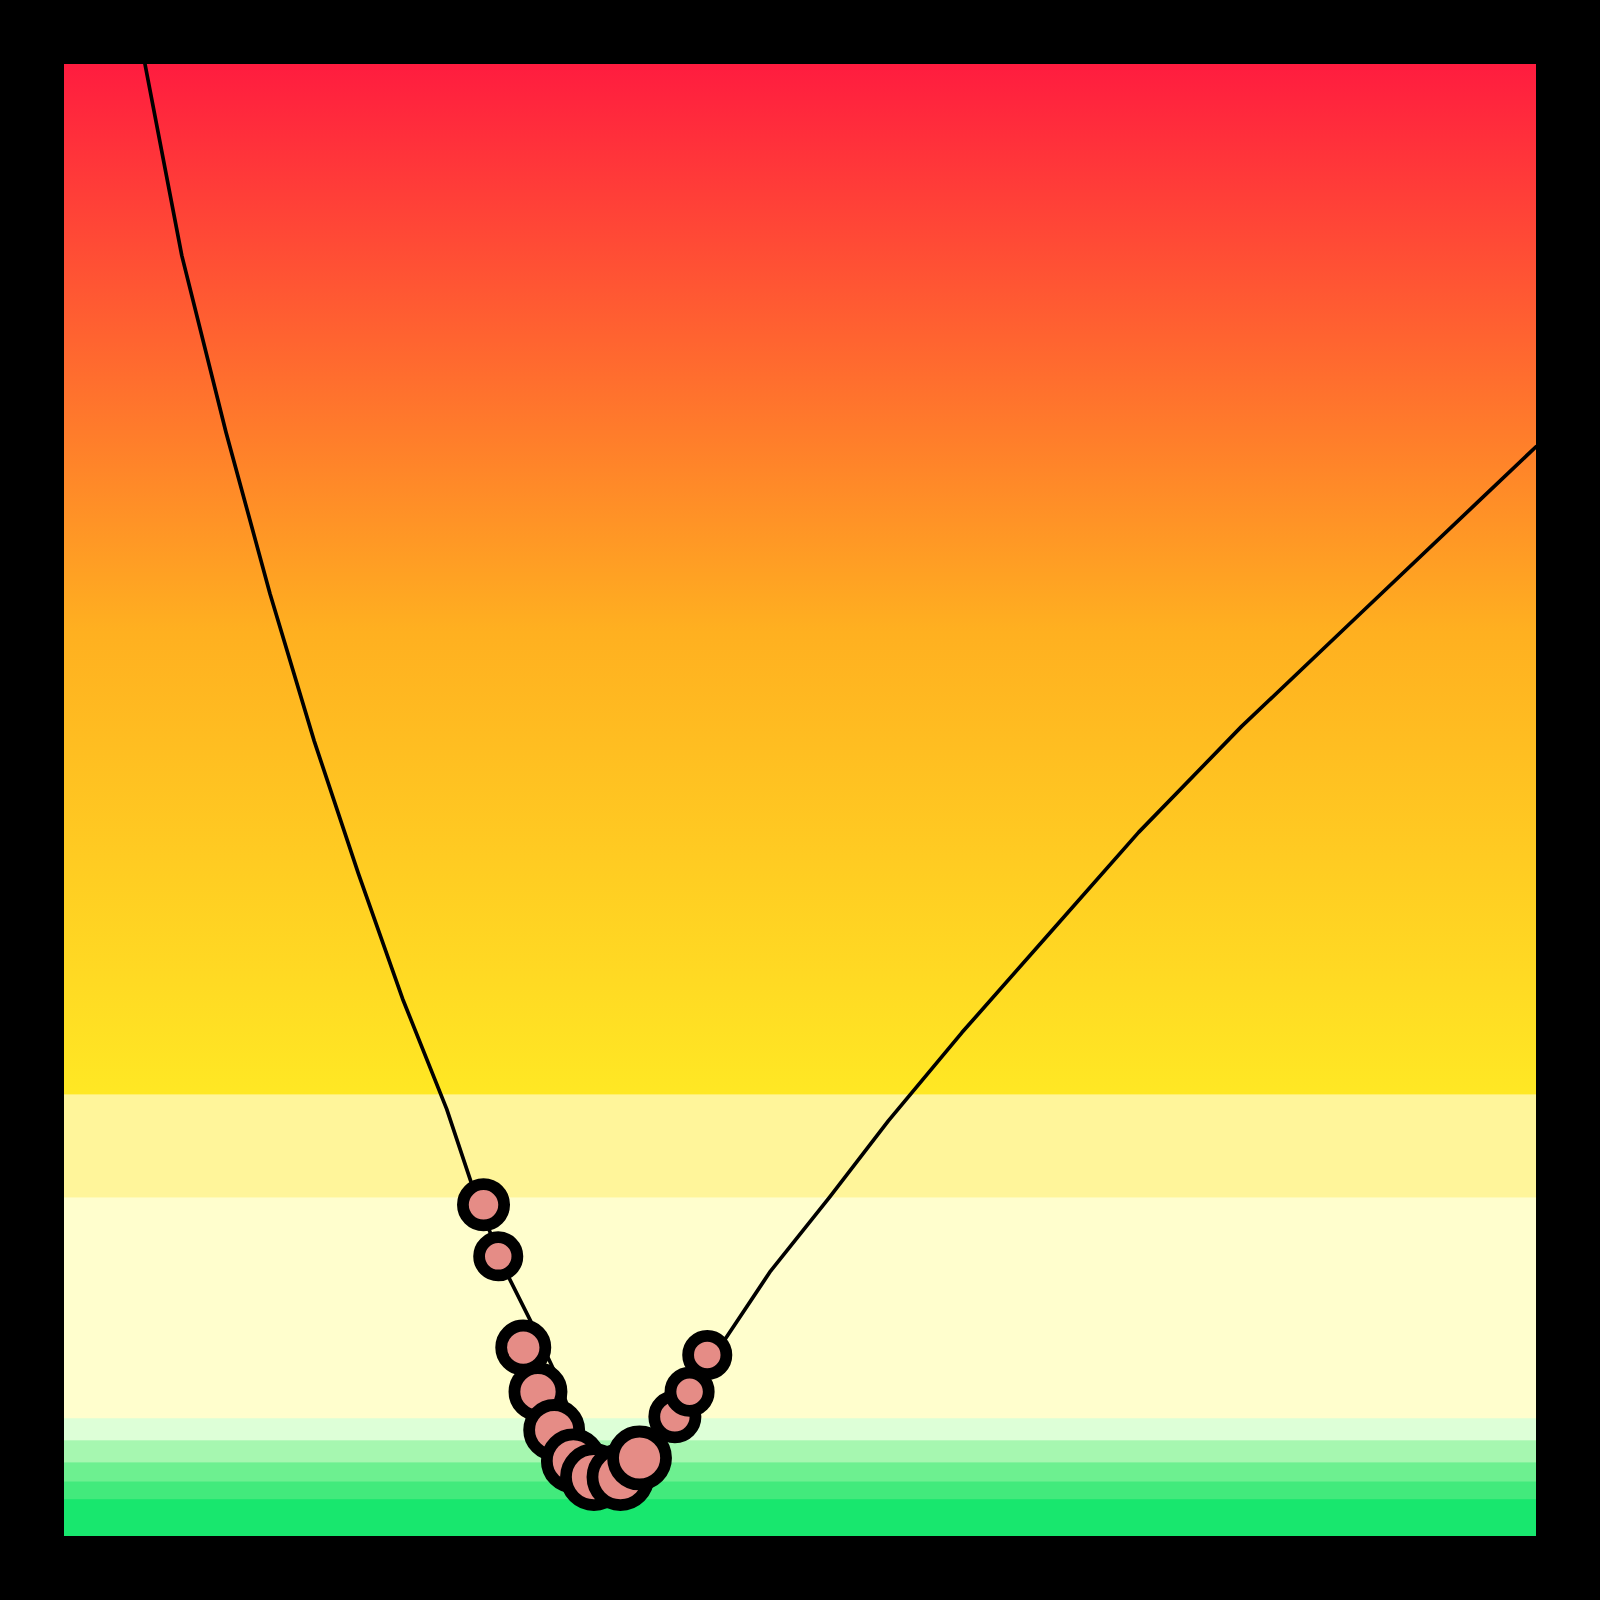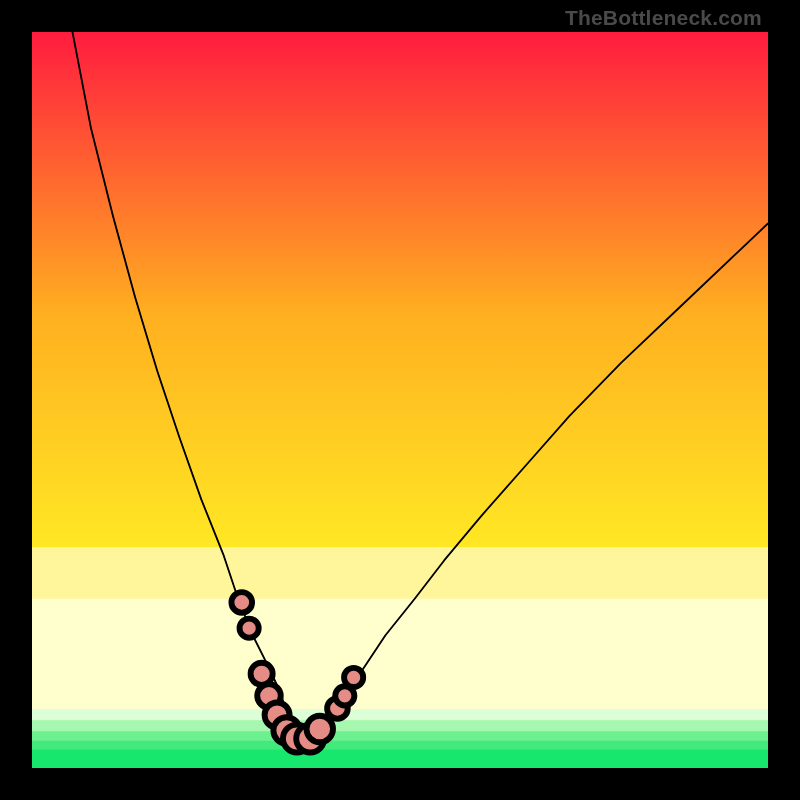--- a/index.html
+++ b/index.html
@@ -111,14 +111,13 @@
         <circle cx="33.3" cy="92.8" r="1.7" fill="#e58c86" stroke="#8d4a44" stroke-width="0.15" class="marker"></circle>
         <circle cx="34.6" cy="94.9" r="1.8" fill="#e58c86" stroke="#8d4a44" stroke-width="0.15" class="marker"></circle>
         <circle cx="36" cy="96" r="1.9" fill="#e58c86" stroke="#8d4a44" stroke-width="0.15" class="marker"></circle>
         <circle cx="37.8" cy="96" r="1.9" fill="#e58c86" stroke="#8d4a44" stroke-width="0.15" class="marker"></circle>
         <circle cx="39.1" cy="94.7" r="1.8" fill="#e58c86" stroke="#8d4a44" stroke-width="0.15" class="marker"></circle>
         <circle cx="41.5" cy="91.9" r="1.4" fill="#e58c86" stroke="#8d4a44" stroke-width="0.15" class="marker"></circle>
         <circle cx="42.5" cy="90.2" r="1.3" fill="#e58c86" stroke="#8d4a44" stroke-width="0.15" class="marker"></circle>
         <circle cx="43.7" cy="87.7" r="1.3" fill="#e58c86" stroke="#8d4a44" stroke-width="0.15" class="marker"></circle>
       </svg>
   </div>
-  <div class="watermark">TheBottleneck.com</div>
 </div>
 
 </body></html>

